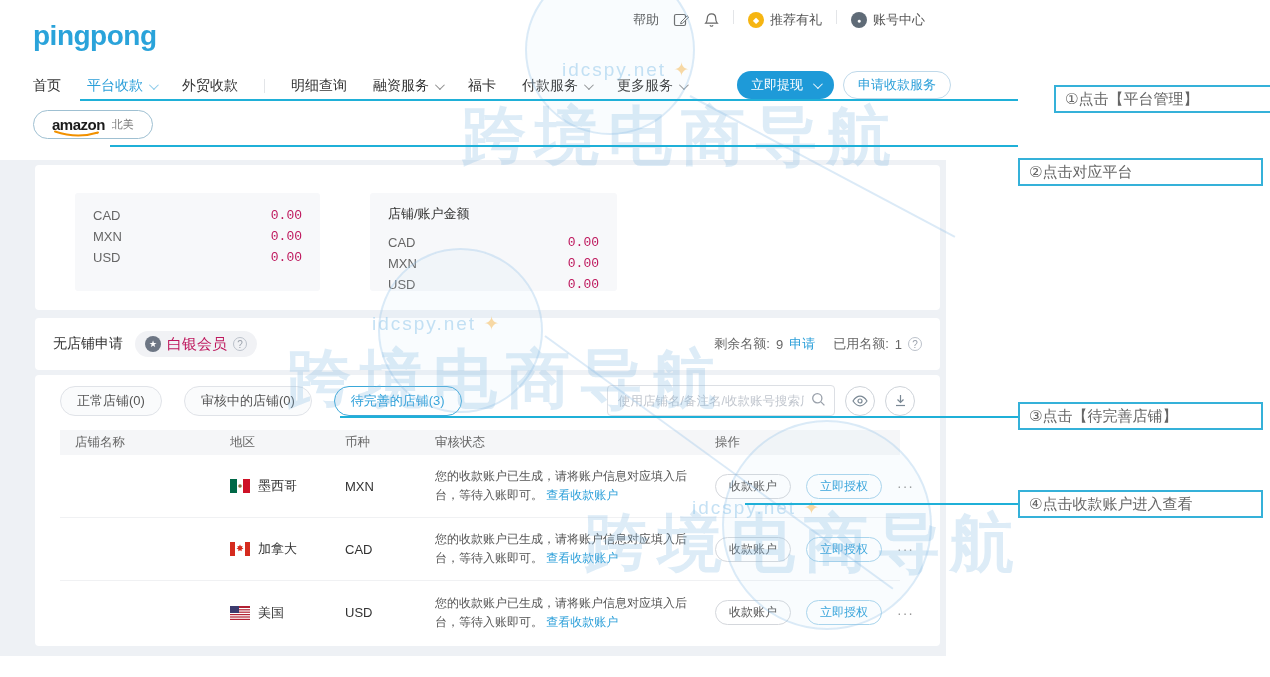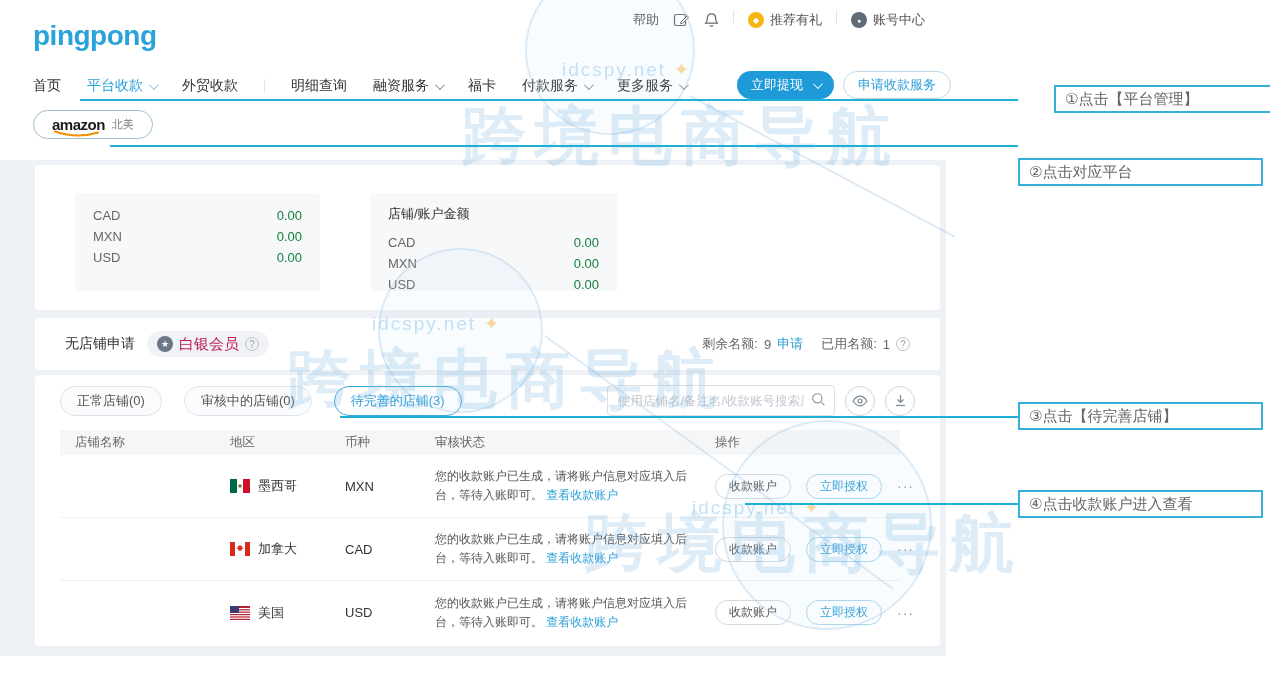--- a/index.html
+++ b/index.html
@@ -37,27 +37,27 @@
   
   .bg-gray { position:absolute; left:0; top:160px; width:946px; height:496px; background:#eef1f5; z-index:0; }
 
   .panel { position:absolute; background:#fff; border-radius:4px; z-index:1; }
   #panel-balances { left:35px; top:165px; width:905px; height:145px; }
   .bal-card { position:absolute; top:28px; height:98px; background:#f7f8fa; border-radius:3px; padding:12px 18px; }
   #card-pending { left:40px; width:245px; }
   #card-store  { left:335px; width:247px; }
   .bal-title { display:flex; align-items:center; gap:6px; font-size:13px; color:#333; margin-bottom:9px; }
   .bal-row { display:flex; justify-content:space-between; font-size:13px; color:#666; line-height:21px; }
-  .bal-row .amt { color:#15803d; }
+  .bal-row .amt { color:#be185d;font-family:Liberation Mono, monospace; }
 
   .qicon { display:inline-flex; align-items:center; justify-content:center; width:14px; height:14px; border:1px solid #bcc2cb; border-radius:50%; font-size:10px; color:#9aa1ab; cursor:pointer; flex:0 0 auto; }
   .qicon::before { content:"?"; }
 
   
-  #panel-storebar { left:35px; top:318px; width:905px; height:52px; display:flex; align-items:center; padding:0 30px; }
+  #panel-storebar { left:35px; top:318px; width:905px; height:52px; display:flex; align-items:center; padding:0 18px; }
   .sb-left { display:flex; align-items:center; gap:12px; font-size:14px; color:#333; }
   .member-badge { display:flex; align-items:center; gap:6px; background:#f1f2f5; border-radius:13px; height:26px; padding:0 10px; font-size:15px; color:#be185d; }
   .medal { width:16px; height:16px; border-radius:50%; background:#6d7684; display:inline-flex; align-items:center; justify-content:center; }
   .medal::before { content:"★"; font-size:9px; color:#fff; }
   .sb-right { margin-left:auto; display:flex; align-items:center; gap:6px; font-size:13px; color:#666; }
   .sb-right .gap-l { margin-left:12px; }
   a.link { color:#2b9fd9; text-decoration:none; cursor:pointer; }
 
   
   #panel-table { left:35px; top:375px; width:905px; height:271px; }

